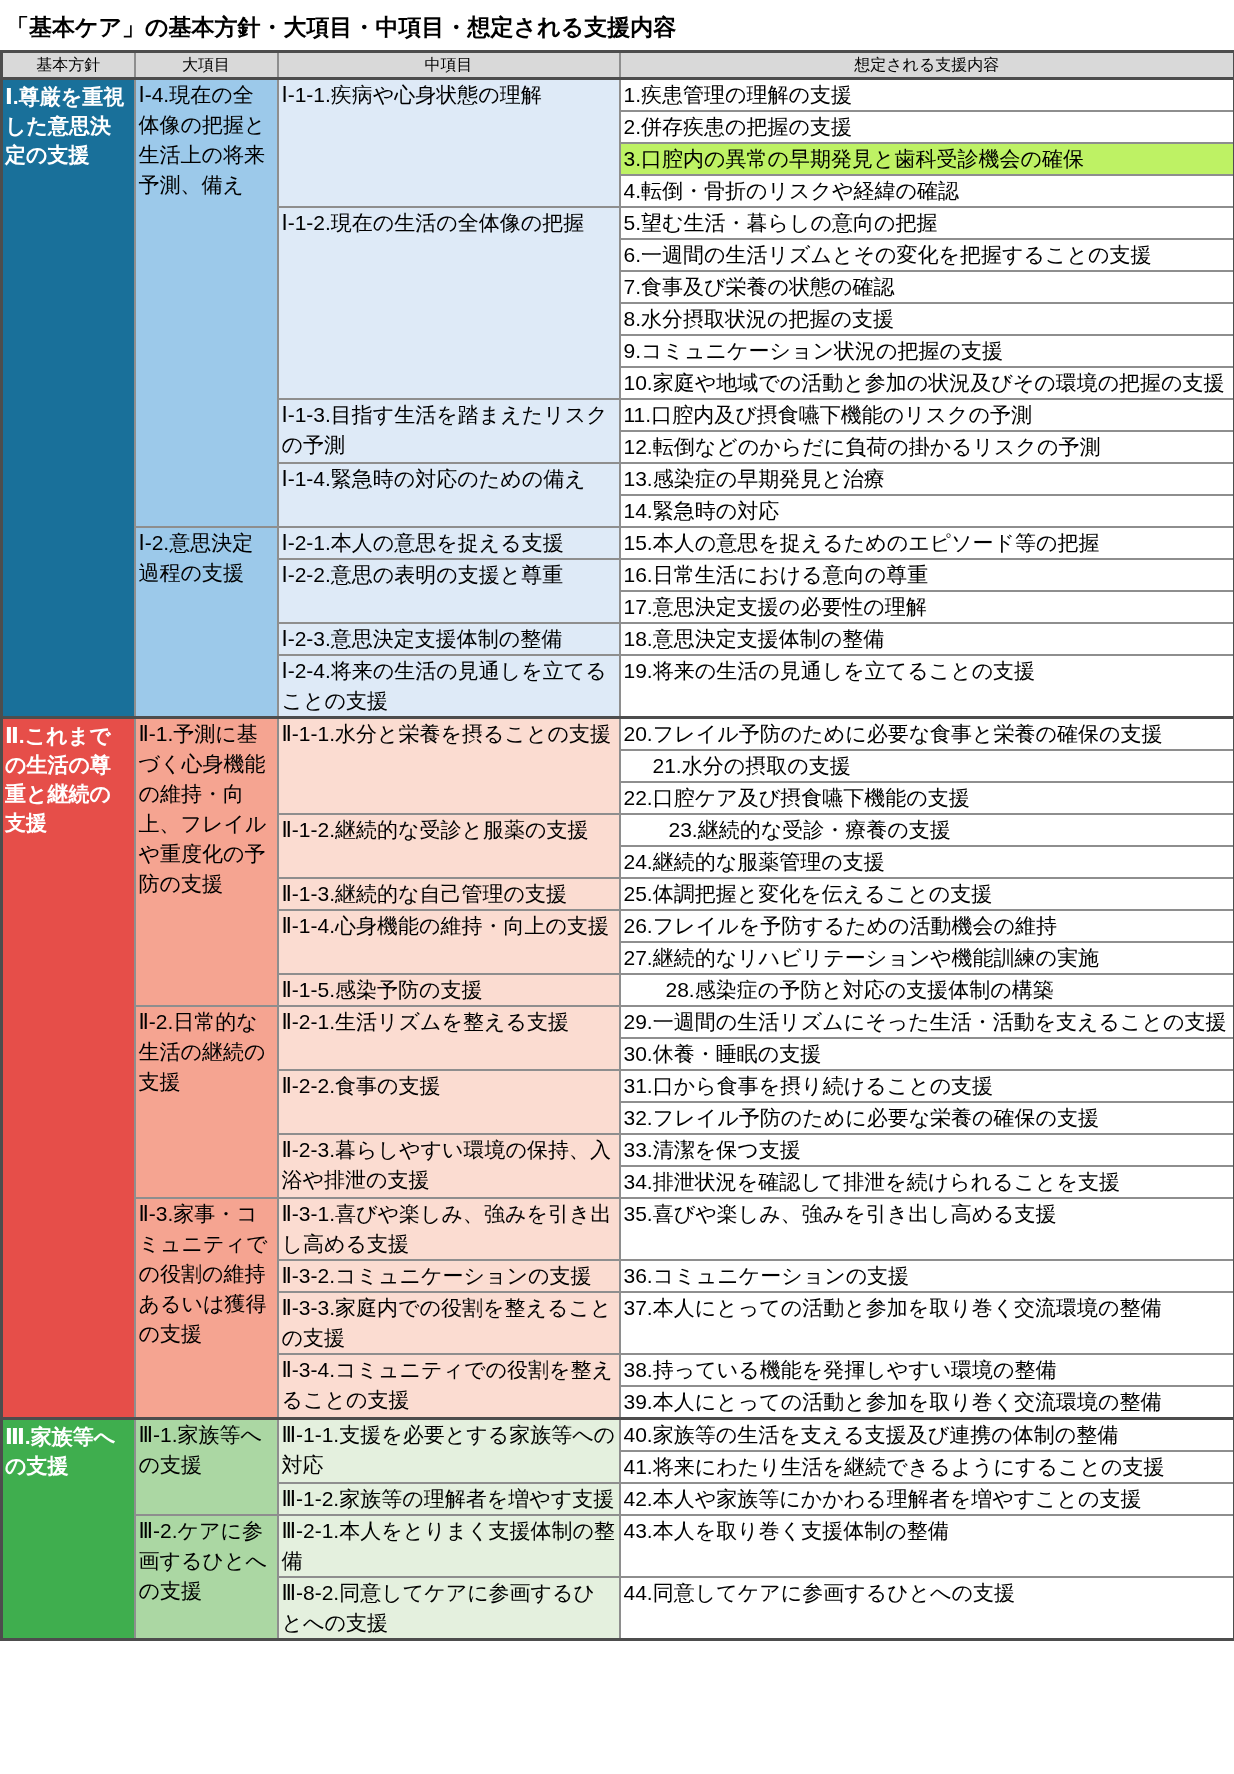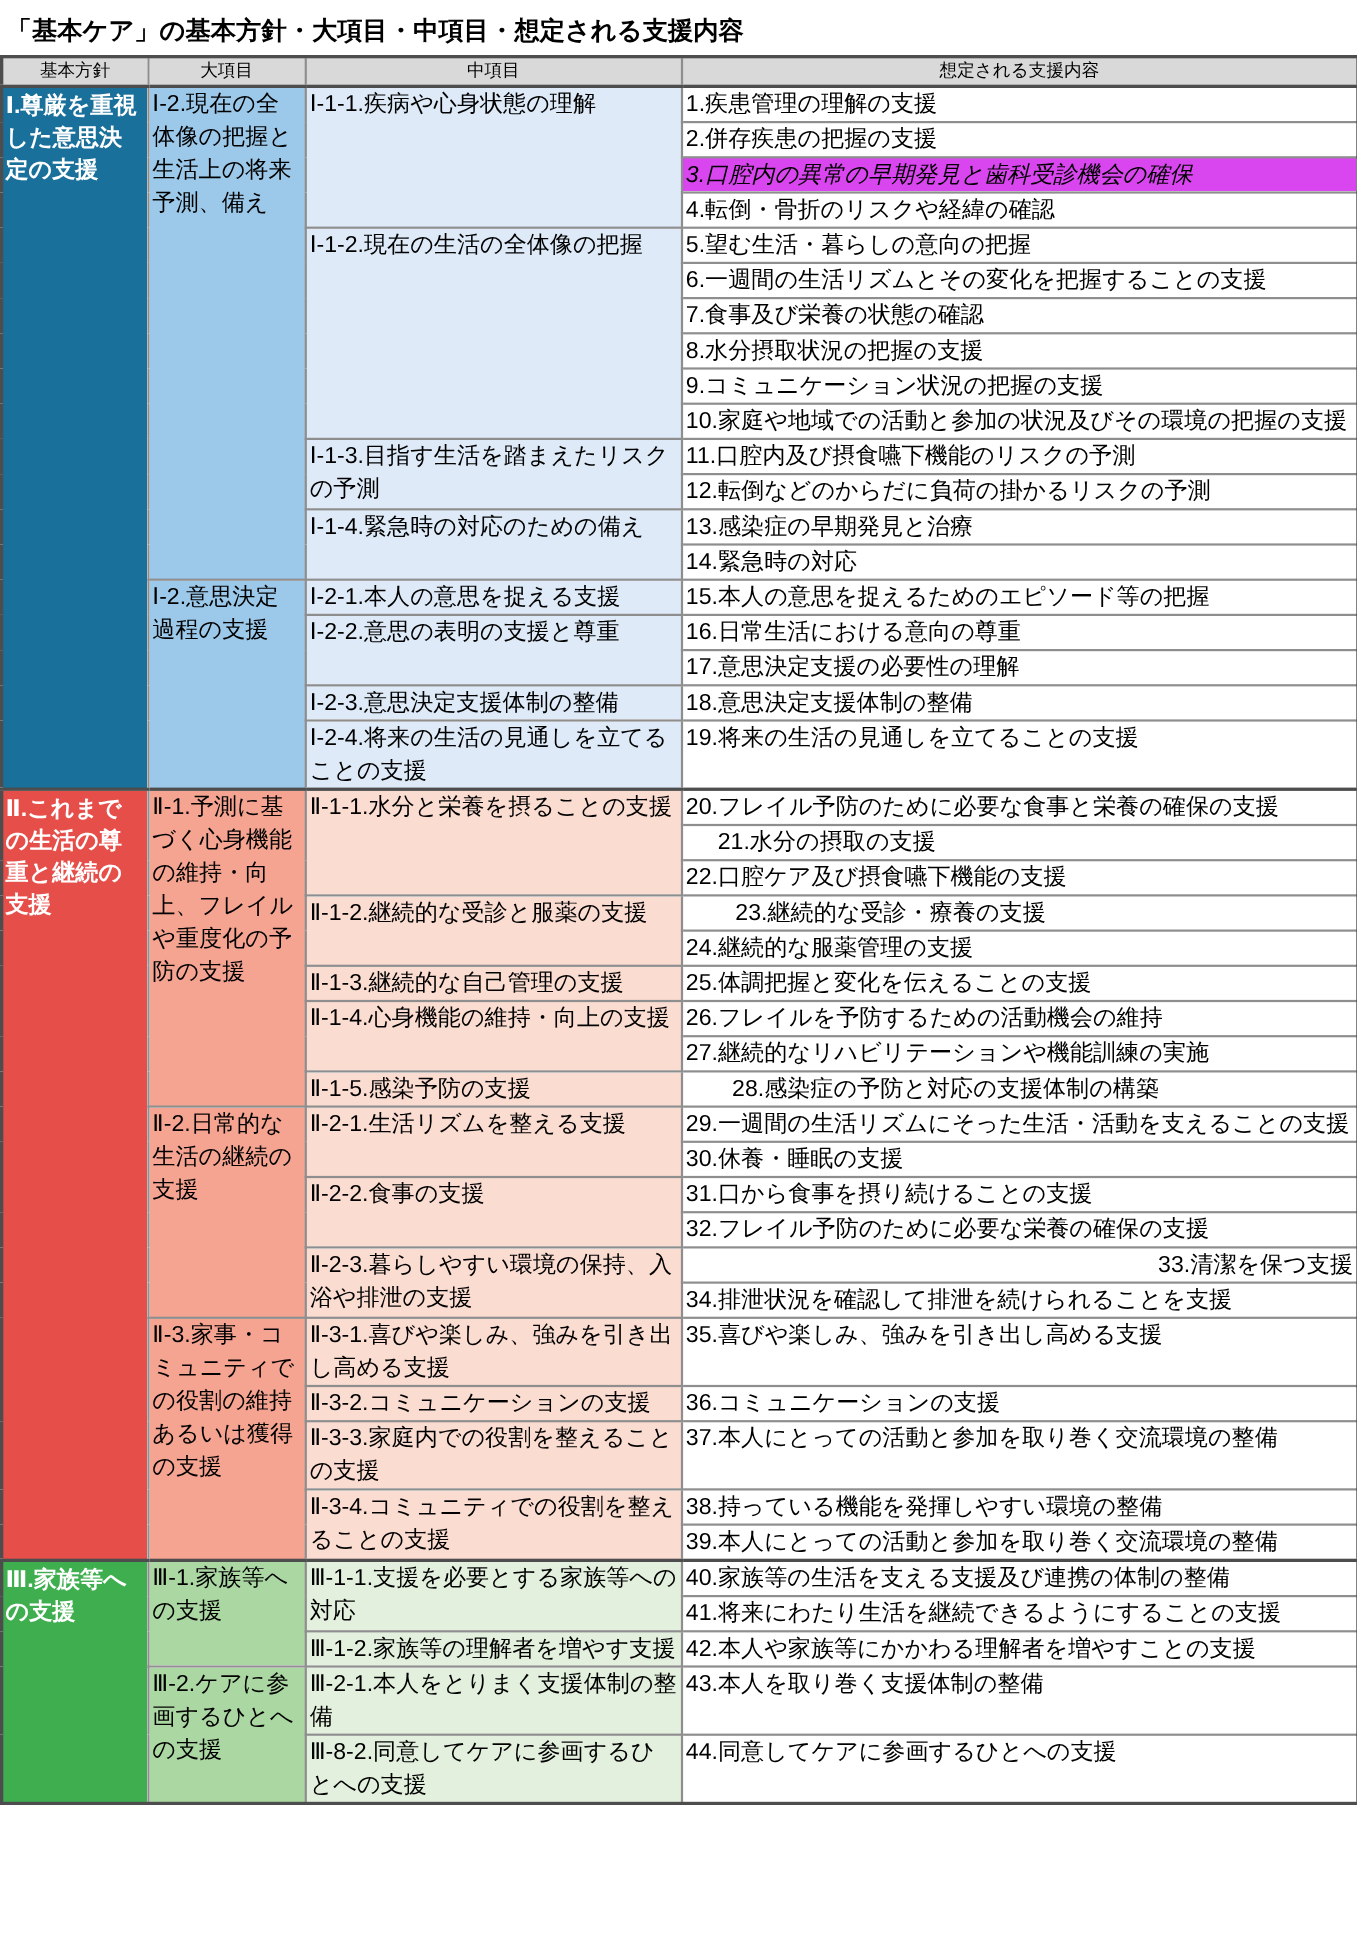--- a/index.html
+++ b/index.html
@@ -74,29 +74,29 @@
     <tr data-name="header-row">
       <th data-name="header-basic-policy">基本方針</th>
       <th data-name="header-major-item">大項目</th>
       <th data-name="header-middle-item">中項目</th>
       <th data-name="header-support-content">想定される支援内容</th>
     </tr>
   </thead>
   <tbody data-name="care-table-body">
       <tr data-name="table-row" class="section-start">
         <td data-name="basic-policy-cell" class="col1" rowspan="19" style="background: rgb(25, 112, 154); color: rgb(255, 255, 255);">Ⅰ.尊厳を重視した意思決定の支援</td>
-        <td data-name="major-item-cell" class="col2" rowspan="14" style="background: rgb(156, 201, 234);">Ⅰ-2.現在の全体像の把握と生活上の将来予測、備え</td>
+        <td data-name="major-item-cell" class="col2" rowspan="14" style="background: rgb(156, 201, 234);">Ⅰ-4.現在の全体像の把握と生活上の将来予測、備え</td>
         <td data-name="middle-item-cell" class="col3" rowspan="4" style="background: rgb(222, 234, 247);">Ⅰ-1-1.疾病や心身状態の理解</td>
         <td data-name="support-content-cell" class="col4" style="background: rgb(255, 255, 255);">1.疾患管理の理解の支援</td>
       </tr>
       <tr data-name="table-row">
         <td data-name="support-content-cell" class="col4" style="background: rgb(255, 255, 255);">2.併存疾患の把握の支援</td>
       </tr>
       <tr data-name="table-row">
-        <td data-name="support-content-cell" class="col4" style="background: #d946ef; font-style: italic;">3.口腔内の異常の早期発見と歯科受診機会の確保</td>
+        <td data-name="support-content-cell" class="col4" style="background: #bef264;">3.口腔内の異常の早期発見と歯科受診機会の確保</td>
       </tr>
       <tr data-name="table-row">
         <td data-name="support-content-cell" class="col4" style="background: rgb(255, 255, 255);">4.転倒・骨折のリスクや経緯の確認</td>
       </tr>
       <tr data-name="table-row" class="middle-start">
         <td data-name="middle-item-cell" class="col3" rowspan="6" style="background: rgb(222, 234, 247);">Ⅰ-1-2.現在の生活の全体像の把握</td>
         <td data-name="support-content-cell" class="col4" style="background: rgb(255, 255, 255);">5.望む生活・暮らしの意向の把握</td>
       </tr>
       <tr data-name="table-row">
         <td data-name="support-content-cell" class="col4" style="background: rgb(255, 255, 255);">6.一週間の生活リズムとその変化を把握することの支援</td>
@@ -191,21 +191,21 @@
       </tr>
       <tr data-name="table-row" class="middle-start">
         <td data-name="middle-item-cell" class="col3" rowspan="2" style="background: rgb(251, 220, 209);">Ⅱ-2-2.食事の支援</td>
         <td data-name="support-content-cell" class="col4" style="background: rgb(255, 255, 255);">31.口から食事を摂り続けることの支援</td>
       </tr>
       <tr data-name="table-row">
         <td data-name="support-content-cell" class="col4" style="background: rgb(255, 255, 255);">32.フレイル予防のために必要な栄養の確保の支援</td>
       </tr>
       <tr data-name="table-row" class="middle-start">
         <td data-name="middle-item-cell" class="col3" rowspan="2" style="background: rgb(251, 220, 209);">Ⅱ-2-3.暮らしやすい環境の保持、入浴や排泄の支援</td>
-        <td data-name="support-content-cell" class="col4" style="background: rgb(255, 255, 255); text-align: right;">33.清潔を保つ支援</td>
+        <td data-name="support-content-cell" class="col4" style="background: rgb(255, 255, 255);">33.清潔を保つ支援</td>
       </tr>
       <tr data-name="table-row">
         <td data-name="support-content-cell" class="col4" style="background: rgb(255, 255, 255);">34.排泄状況を確認して排泄を続けられることを支援</td>
       </tr>
       <tr data-name="table-row" class="major-start">
         <td data-name="major-item-cell" class="col2" rowspan="5" style="background: rgb(245, 164, 145);">Ⅱ-3.家事・コミュニティでの役割の維持あるいは獲得の支援</td>
         <td data-name="middle-item-cell" class="col3" rowspan="1" style="background: rgb(251, 220, 209);">Ⅱ-3-1.喜びや楽しみ、強みを引き出し高める支援</td>
         <td data-name="support-content-cell" class="col4" style="background: rgb(255, 255, 255);">35.喜びや楽しみ、強みを引き出し高める支援</td>
       </tr>
       <tr data-name="table-row" class="middle-start">

